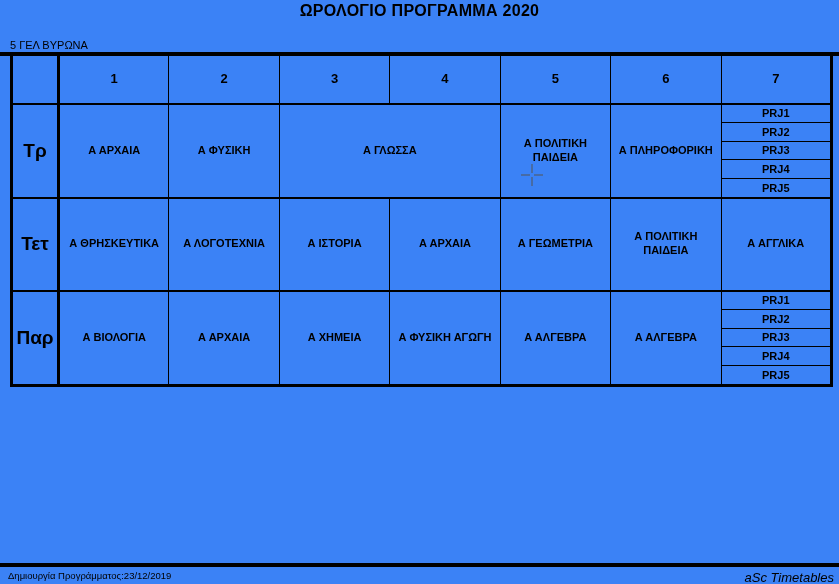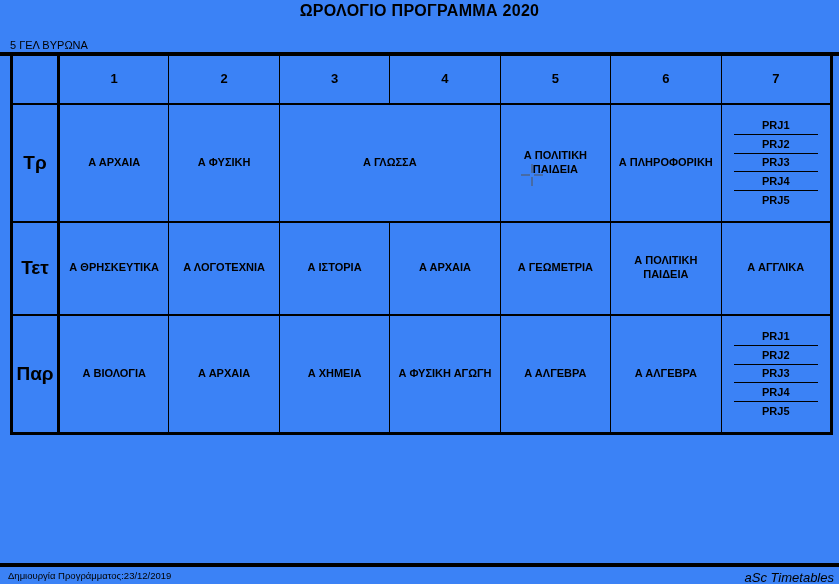--- a/index.html
+++ b/index.html
@@ -27,21 +27,21 @@
   .tt th,.tt td{
     border:1px solid #000;border-top-width:2px;border-bottom-width:2px;
     text-align:center;vertical-align:middle;font-weight:bold;
     padding:1px;overflow:hidden;
   }
   tr.phead{height:50px;}
   tr.phead th{font-size:13px;}
   tr.dayrow{height:93px;}
   th.day{font-size:19px;border-right:3px solid #000;}
   td.lesson{font-size:11px;line-height:1.25;}
-  td.prjcell{padding:12px;}
+  td.prjcell{padding:0;}
   .prjwrap{display:flex;flex-direction:column;height:92px;}
   .prjitem{
     flex:1;display:flex;align-items:center;justify-content:center;
     font-size:11px;font-weight:bold;border-bottom:1px solid #000;
   }
   .prjitem:last-child{border-bottom:none;}
   .footL{position:absolute;left:8px;top:570px;font-size:9.5px;}
   .footR{position:absolute;right:5px;top:570px;font-size:13px;font-style:italic;}
   .cursor{position:absolute;left:521px;top:164px;width:22px;height:22px;}
 </style>

